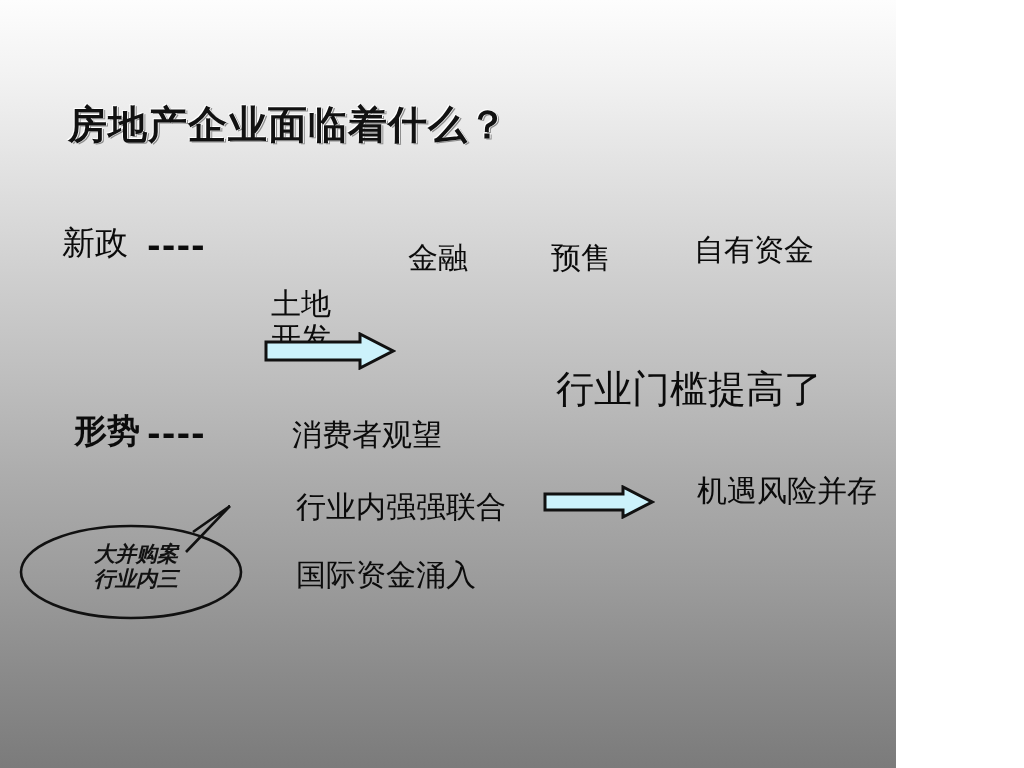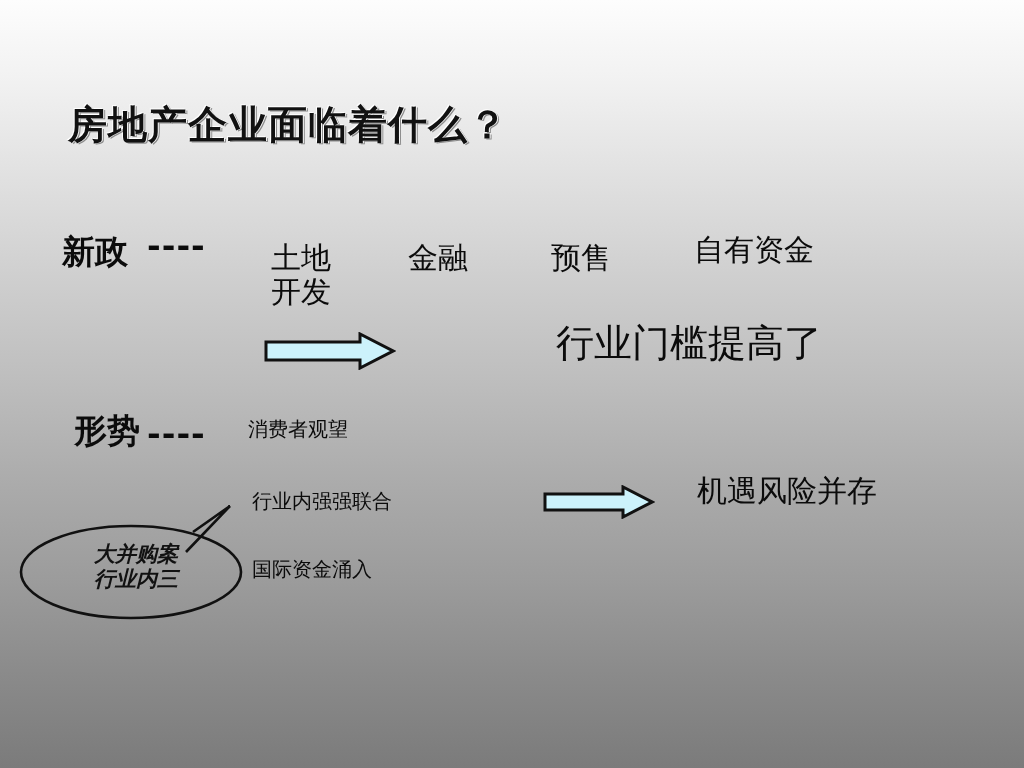--- a/index.html
+++ b/index.html
@@ -8,21 +8,21 @@
     width: 1024px;
     height: 768px;
     overflow: hidden;
   }
   body {
     font-family: "DejaVu Serif", "Liberation Serif", serif;
   }
 
   #slide {
     position: relative;
-    width: 1024px;
+    width: 896px;
     height: 768px;
     background: linear-gradient(to bottom,
                 #fdfdfd 0%,
                 #f2f2f2 10%,
                 #e2e2e2 22%,
                 #cfcfcf 36%,
                 #bdbdbd 50%,
                 #ababab 63%,
                 #9b9b9b 76%,
                 #8a8a8a 88%,
@@ -64,33 +64,34 @@
     font-size: 33px;
     font-weight: bold;
     letter-spacing: 1px;
   }
 
   .item-lg {       
     font-size: 30px;
   }
 
   .item-md {       
-    font-size: 20px;
+    font-size: 30px;
+    margin-left: 44px;
   }
 
   .big {           
     font-size: 38px;
   }
 
   .bigger {        
     font-size: 30px;
     margin-left: 43px;
   }
 
-  .two-line { white-space: normal; }
+  .two-line { white-space: normal; margin-top: 46px; }
 
   
   .arrow svg { display: block; }
 
   
   #callout {
     left: 18px;
     top: 504px;
     width: 250px;
     height: 118px;
@@ -131,21 +132,21 @@
     letter-spacing: 1px;
   }
 </style>
 </head>
 <body>
 
 <div id="slide">
 
   <div class="abs" id="title">房地产企业面临着什么？</div>
 
-  <div class="abs bodytext lbl" style="left:62px; top:234px;font-weight:bold;">新政</div>
+  <div class="abs bodytext lbl" style="left:62px; top:225px;">新政</div>
 
   <div class="abs bodytext dashes" style="left:147px; top:228px;">----</div>
 
   <div class="abs bodytext item-lg two-line" style="left:271px; top:241px; width:86px; white-space:pre-line;">土地
 开发</div>
 
   <div class="abs bodytext item-lg" style="left:408px; top:241px;">金融</div>
 
   <div class="abs bodytext item-lg" style="left:551px; top:241px;">预售</div>
 

